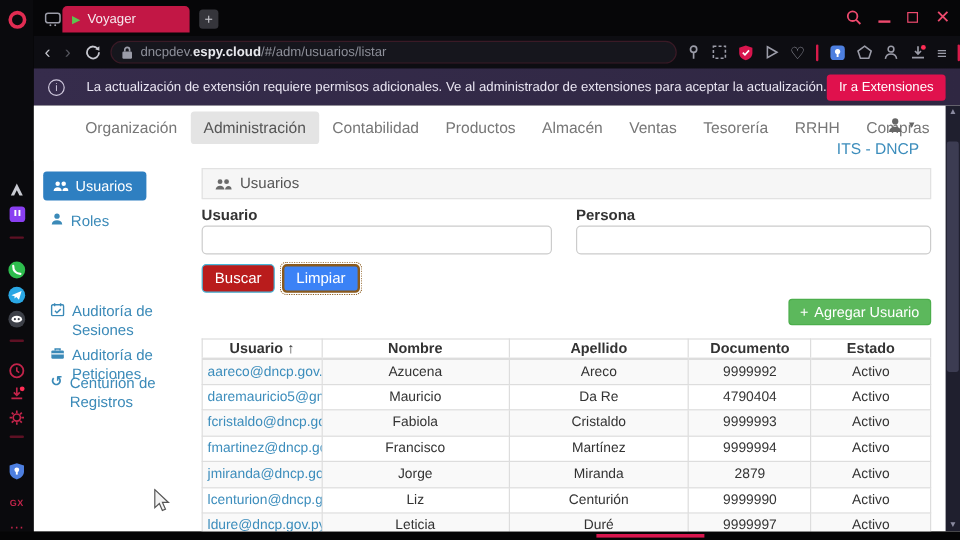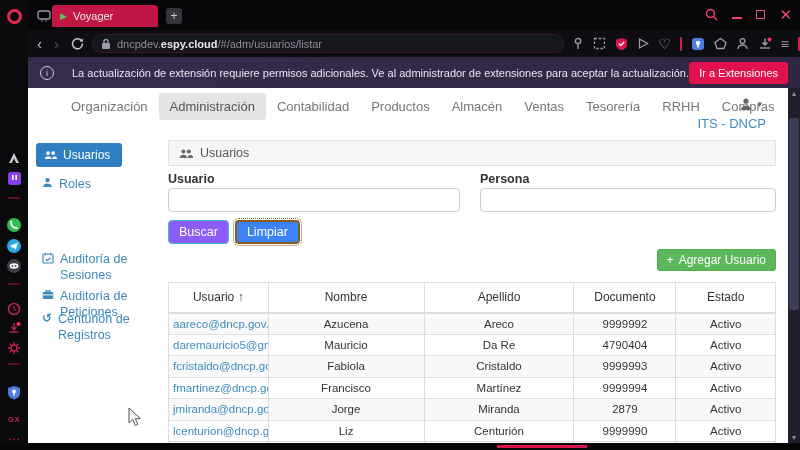--- a/index.html
+++ b/index.html
@@ -60,29 +60,29 @@
   .side-link { position:absolute; left:14px; color:#3b8ab8; font-size:12.5px; line-height:16px; display:flex; gap:6px; align-items:flex-start; width:115px; }
   .side-link .li-icon { margin-top:1px; flex:none; }
 
   #app-main { position:absolute; left:140px; top:0; width:608px; }
   .panel-head { position:absolute; left:0; top:52px; width:608px; height:26px; background:#f6f6f6; border:1px solid #e2e2e2;
                 display:flex; align-items:center; gap:7px; padding:0 10px; color:#555; font-size:12.5px; }
   .fld-label { position:absolute; top:84px; font-size:12.5px; font-weight:bold; color:#333; }
   .fld-input { position:absolute; top:100px; height:24px; border:1px solid #ccc; border-radius:4px; background:#fff; }
   .btn-row { position:absolute; left:0; top:132px; display:flex; gap:6px; }
   .btn { font-size:12.5px; border-radius:4px; padding:3px 10px; color:#fff; }
-  .btn-search { background:#8b5cf6; border:1px solid #46b8da; }
+  .btn-search { background:#b91c1c; border:1px solid #46b8da; }
   .btn-clear { background:#3b82f6; border:2px solid #8a5a1d; outline:1px dotted #8a5a1d; outline-offset:1px; }
   .btn-add { position:absolute; right:0; top:161px; background:#5cb85c; border:1px solid #4cae4c; color:#fff;
              font-size:12px; border-radius:3px; padding:3px 9px; display:flex; gap:5px; align-items:center; }
 
   table.users { position:absolute; left:0; top:194px; width:608px; border-collapse:collapse; table-layout:fixed; background:#fff; }
   table.users th, table.users td { border:1px solid #ddd; text-align:center; font-size:11.5px; color:#333;
                                    height:21.5px; padding:0 4px; overflow:hidden; white-space:nowrap; }
-  table.users th { height:30px; font-weight:normal; font-size:12px; border-bottom:2px solid #ddd; }
+  table.users th { height:16px; font-weight:bold; font-size:12px; border-bottom:2px solid #ddd; }
   table.users tbody tr:nth-child(odd) { background:#f9f9f9; }
   table.users a { color:#3c8dbc; text-decoration:none; }
 
   #page-scrollbar { position:absolute; right:0; top:0; width:12px; height:355px; background:#1f1f2e; }
   #page-scrollbar .thumb { position:absolute; left:1px; top:30px; width:10px; height:192px; background:#3c3c52; border-radius:2px; }
   #page-scrollbar .sb-arrow { position:absolute; left:0; width:12px; text-align:center; color:#8b8ba0; font-size:7px; }
 
   #bottombar { position:absolute; left:0; top:443px; width:800px; height:7px; background:#050506; z-index:40; }
   #bottombar .vprog { position:absolute; left:497px; top:2px; width:90px; height:3px; background:#d8154d; }
 

